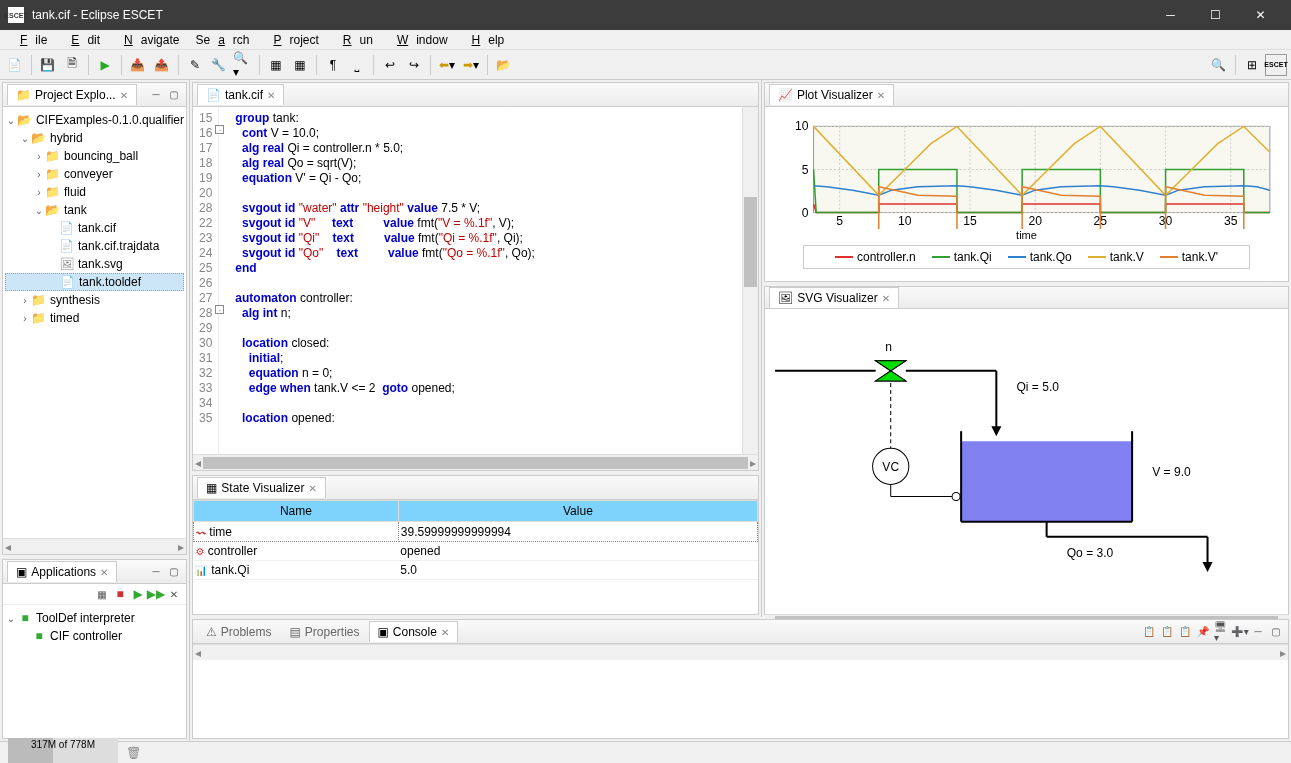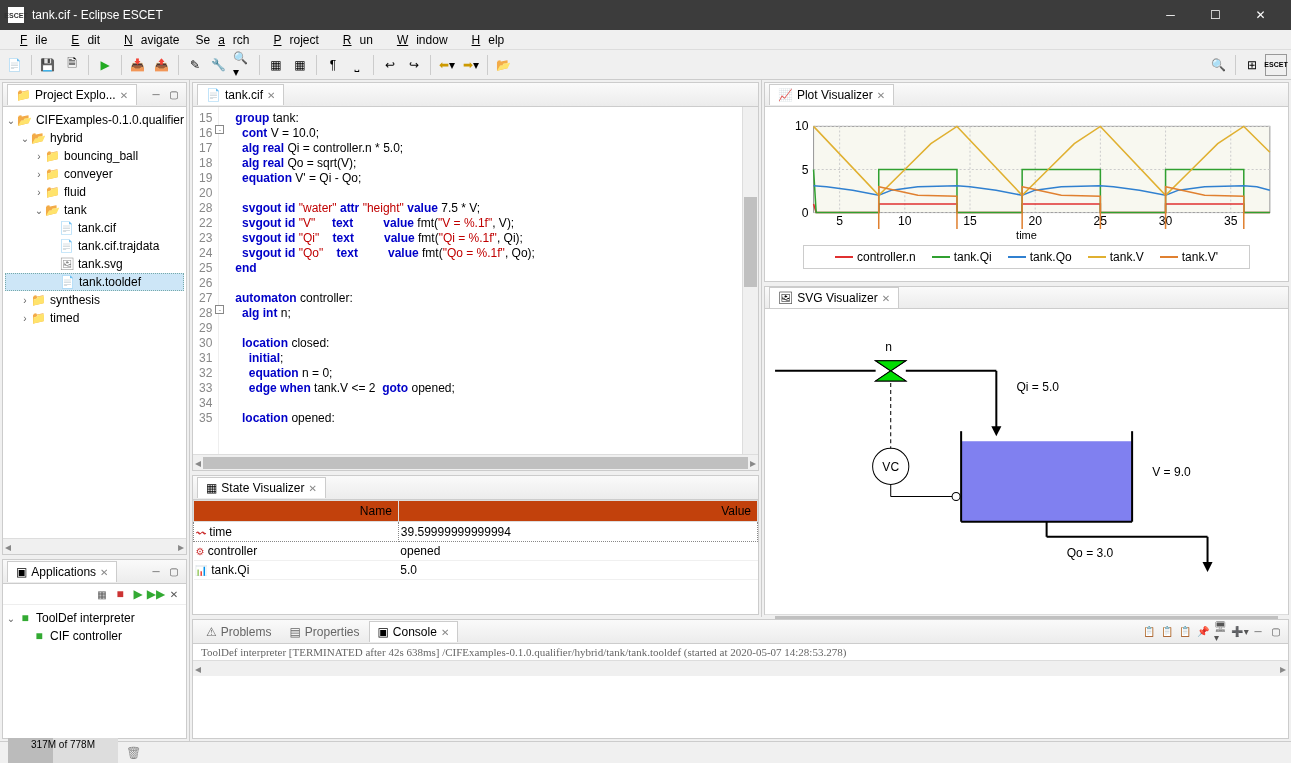--- a/index.html
+++ b/index.html
@@ -55,21 +55,21 @@
 .code { flex:1; font-family:Consolas,monospace; font-size:12px; padding:4px 4px 4px 16px; white-space:pre; overflow:auto; }
 .kw { color:#0000c8; font-weight:bold; }
 .str { color:#c00000; }
 .scrollbar-v { width:16px; background:#f0f0f0; border-left:1px solid #ddd; position:relative; }
 .thumb-v { position:absolute; left:1px; right:1px; background:#c0c0c0; }
 .scrollbar-h { height:16px; background:#f0f0f0; border-top:1px solid #ddd; display:flex; align-items:center; }
 
 
 .state-tbl { flex:1; overflow:auto; }
 .state-tbl table { width:100%; border-collapse:collapse; font-size:12px; }
-.state-tbl th { text-align:right; padding:3px 6px; background:#c2410c; border:1px solid #ddd; font-weight:normal; }
+.state-tbl th { text-align:center; padding:3px 6px; background:#7dd3fc; border:1px solid #ddd; font-weight:normal; }
 .state-tbl td { padding:2px 2px; border-bottom:1px solid #f0f0f0; }
 .state-tbl .sel-row td { border:1px dotted #888; }
 
 
 .plot-area { flex:1; padding:8px; display:flex; flex-direction:column; }
 .plot-svg { flex:1; }
 .legend { display:flex; justify-content:center; gap:16px; border:1px solid #ccc; padding:4px 8px; margin:4px 30px; font-size:11px; }
 .legend span { display:flex; align-items:center; gap:4px; }
 .lc { width:18px; height:2px; display:inline-block; }
 
@@ -470,21 +470,20 @@
           <div class="vhbtn">📋</div>
           <div class="vhbtn">📋</div>
           <div class="vhbtn">📋</div>
           <div class="vhbtn">📌</div>
           <div class="vhbtn">🖥▾</div>
           <div class="vhbtn">➕▾</div>
           <div class="vhbtn">─</div>
           <div class="vhbtn">▢</div>
         </div>
       </div>
-      <div class="console-info">ToolDef interpreter [TERMINATED after 42s 638ms] /CIFExamples-0.1.0.qualifier/hybrid/tank/tank.tooldef (started at 2020-05-07 14:28:53.278)</div>
       <div class="scrollbar-h">
           <span style="margin-left:2px;color:#888">◂</span>
           <span style="margin-left:auto;margin-right:2px;color:#888">▸</span>
         </div>
     </div>
   </div>
 </div>
 
 <div class="statusbar">
   <div class="membar">

